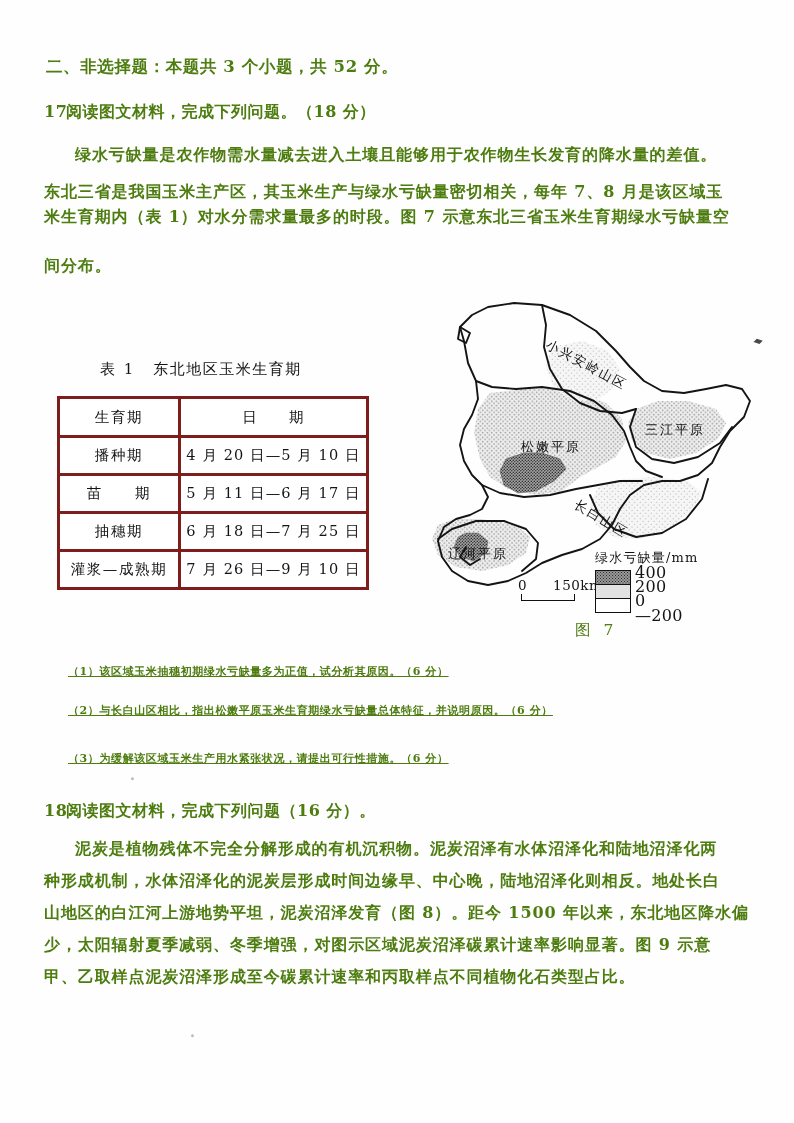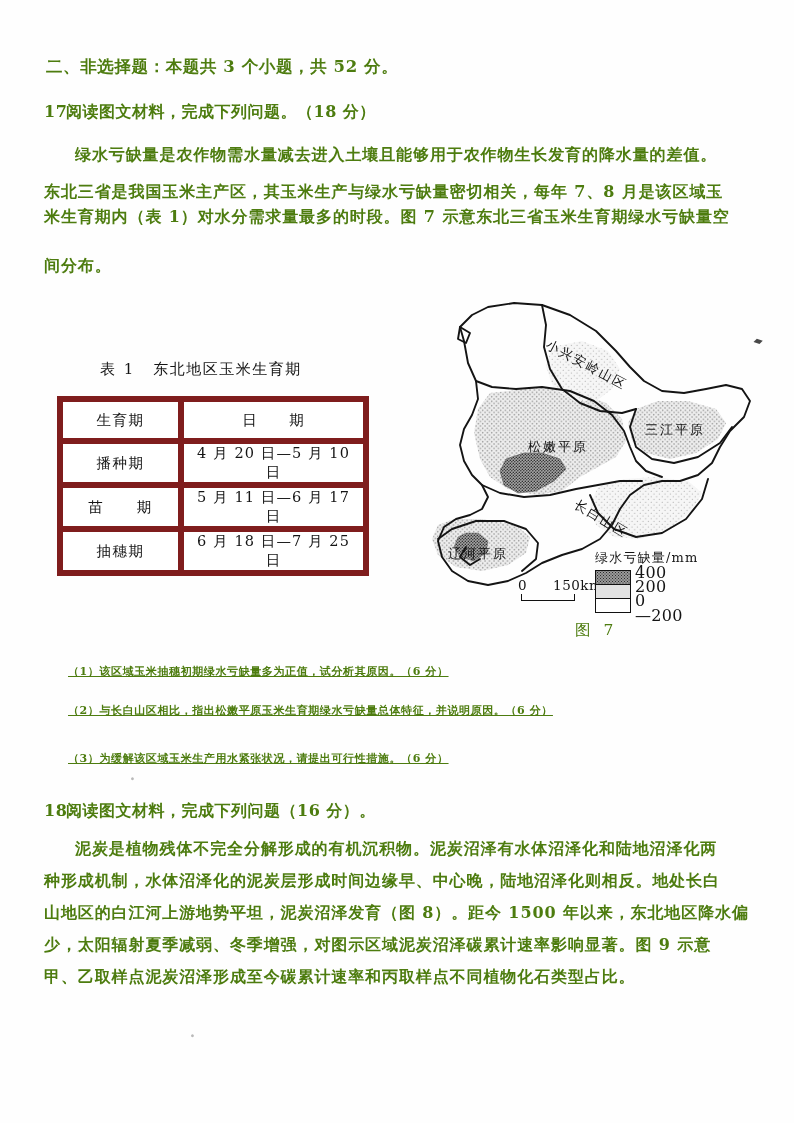--- a/index.html
+++ b/index.html
@@ -60,21 +60,21 @@
   #growth-table {
     position: absolute;
     left: 57px;
     top: 396px;
     width: 312px;
     border-collapse: collapse;
     border: 2px solid #1a1a1a;
     background: #fff;
   }
   #growth-table td {
-    border: 6px solid #7f1d1d;
+    border: 3px solid #7f1d1d;
     height: 35px;
     text-align: center;
     vertical-align: middle;
     font-size: 14.5px;
     letter-spacing: 1.6px;
     font-family: "DejaVu Serif", "Liberation Serif", serif;
     color: #141414;
     padding: 0 4px;
   }
   #growth-table td.col-a { width: 118px; }
@@ -110,21 +110,21 @@
     white-space: nowrap;
     pointer-events: none;
   }
 
   #lbl-xiaoxinganling {
     left: 121px; top: 55px;
     transform: rotate(28deg);
     transform-origin: left top;
   }
   #lbl-sanjiang { left: 215px; top: 140px; }
-  #lbl-songnen  { left: 90px;  top: 157px; padding-left: 8px; }
+  #lbl-songnen  { left: 83px;  top: 157px; padding-left: 8px; }
   #lbl-changbai {
     left: 150px; top: 215px;
     transform: rotate(31deg);
     transform-origin: left top;
   }
   #lbl-liaohe   { left: 18px;  top: 240px; margin-top: 24px; }
 
   
   #scale-bar { position: absolute; left: 88px; top: 296px; }
   #scale-bar .sb-text {
@@ -239,20 +239,24 @@
       <td class="col-a">播种期</td>
       <td class="col-b">4 月 20 日—5 月 10 日</td>
     </tr>
     <tr>
       <td class="col-a">苗　　期</td>
       <td class="col-b">5 月 11 日—6 月 17 日</td>
     </tr>
     <tr>
       <td class="col-a">抽穗期</td>
       <td class="col-b">6 月 18 日—7 月 25 日</td>
+    </tr>
+    <tr>
+      <td class="col-a">灌浆—成熟期</td>
+      <td class="col-b">7 月 26 日—9 月 10 日</td>
     </tr>
   </tbody>
     </table>
 
   <div id="map-figure">
     <svg id="map-svg" width="330" height="370" viewBox="0 0 330 370">
       <defs>
         <pattern id="pat-high" width="3" height="3" patternUnits="userSpaceOnUse">
           <rect width="3" height="3" fill="#a5a5a5"></rect>
           <circle cx="0.8" cy="0.8" r="0.75" fill="#2e2e2e"></circle>

